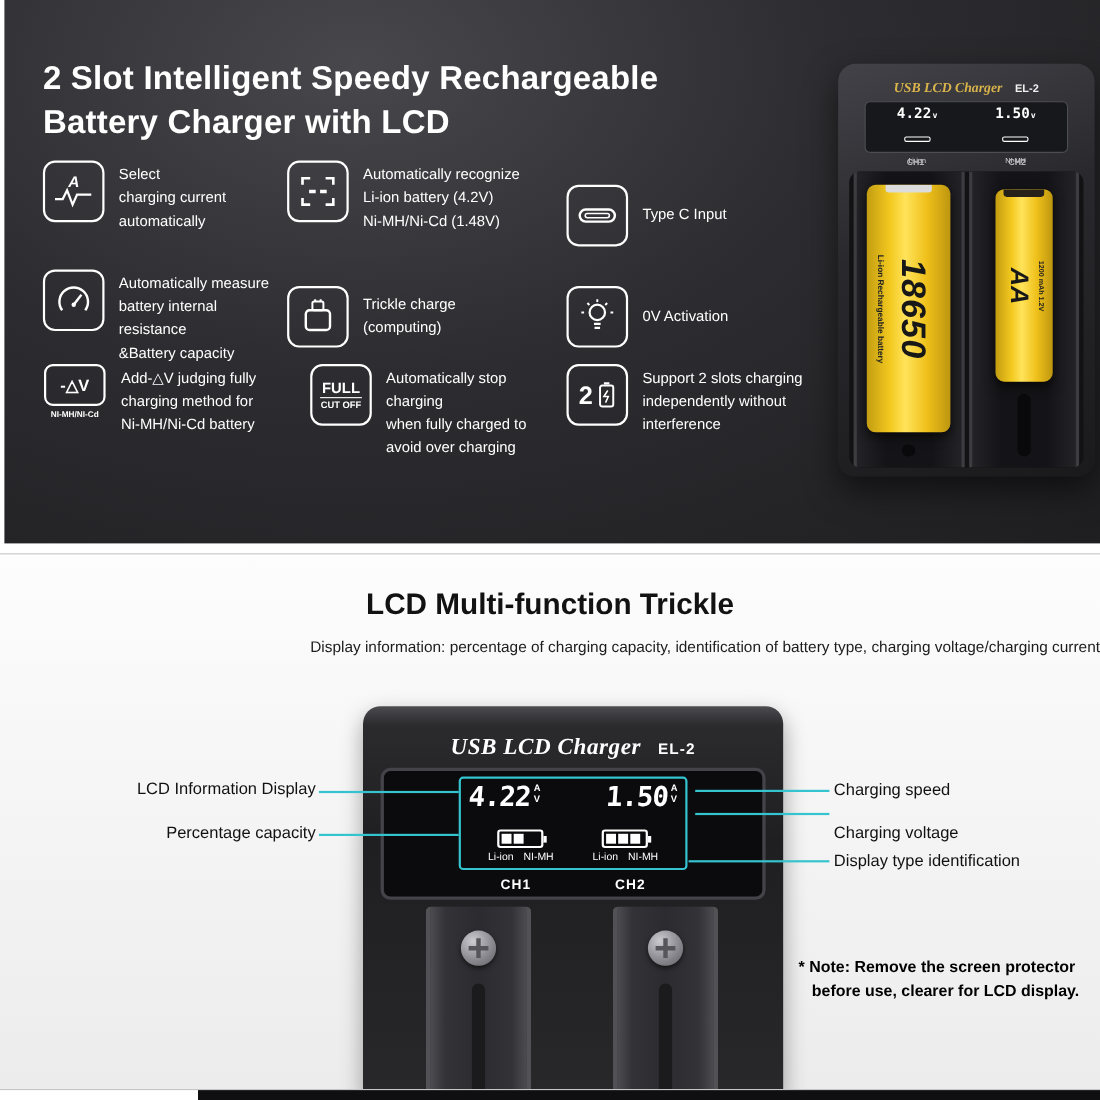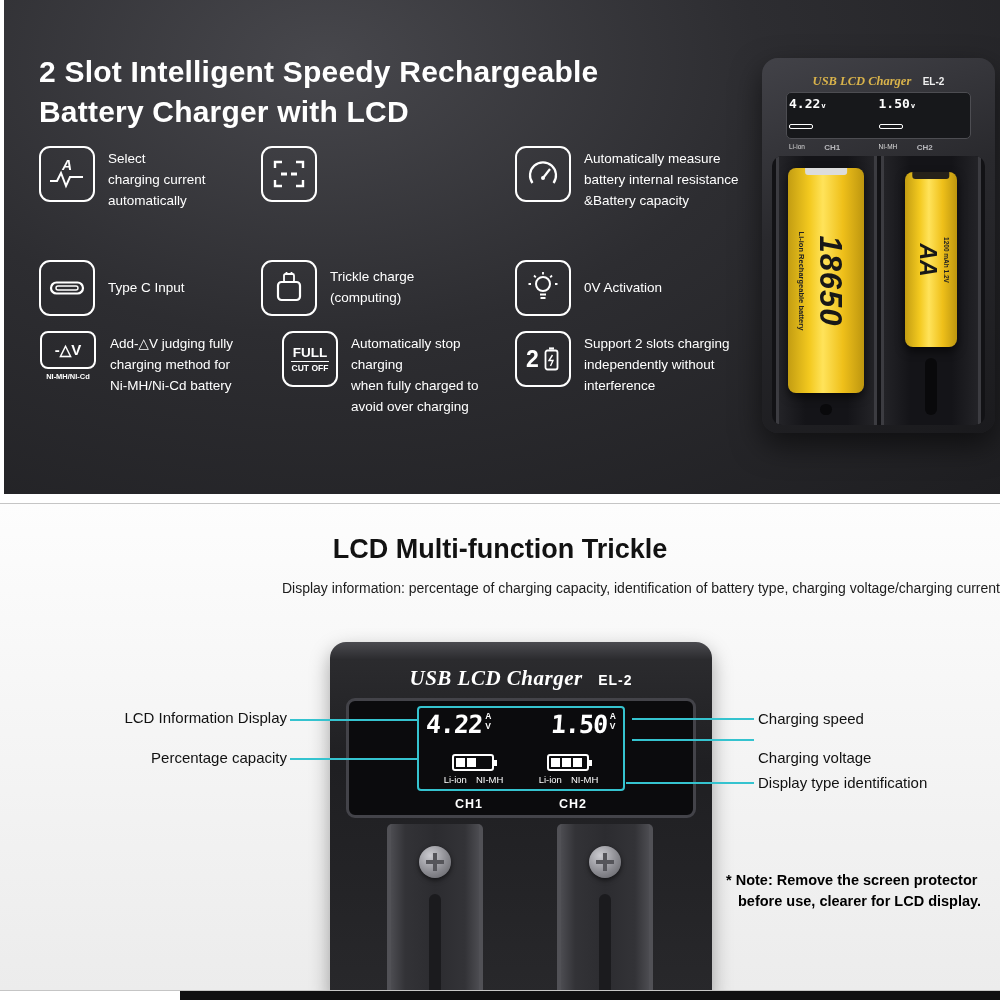--- a/index.html
+++ b/index.html
@@ -33,21 +33,21 @@
 
   
   .hero-charger { position:absolute; left:758px; top:58px; width:233px; height:375px;
     background:linear-gradient(160deg,#424248 0%, #29292d 40%, #1a1a1d 100%);
     border-radius:16px; box-shadow:0 12px 30px rgba(0,0,0,.55); }
   .hc-header { position:absolute; top:13px; left:0; width:100%; text-align:center; }
   .hc-brand { color:#d9b34b; font-family:"Liberation Serif",serif; font-style:italic; font-weight:bold; font-size:12.5px; }
   .hc-model { color:#f0f0f0; font-size:10px; font-weight:bold; margin-left:7px; }
   .hc-lcd { position:absolute; top:34px; left:24px; right:24px; height:47px; background:#17181b;
     border:1px solid #4d4d52; border-radius:5px; display:flex; padding:4px 2px; }
-  .hc-cell { flex:1; display:flex; flex-direction:column; gap:14px; }
+  .hc-cell { flex:1; display:flex; flex-direction:column; align-items:center; gap:14px; }
   .hc-val { color:#fff; font-family:"DejaVu Sans Mono",monospace; font-weight:bold; font-size:13px; line-height:1; }
   .hc-unit { font-size:7.5px; margin-left:1px; }
   .hc-batt { width:24px; height:10px; border:1px solid #fff; border-radius:2px; display:flex; gap:1px; padding:1.5px; }
   .hc-batt i { flex:1; background:#fff; }
   .hc-type { color:#ddd; font-size:6.5px; }
   .hc-chlabels { position:absolute; top:85px; left:24px; right:24px; display:flex; }
   .hc-chlabels span { flex:1; text-align:center; color:#b9b9bd; font-size:8px; font-weight:bold; }
   .hc-bays { position:absolute; top:98px; left:10px; right:10px; bottom:8px; background:#121215;
     border-radius:10px; display:flex; padding:0 2px; overflow:hidden; }
   .bay { flex:1; position:relative; margin:0 2px; border-left:3px solid #3c3c41; border-right:3px solid #3c3c41;
@@ -146,43 +146,46 @@
       <div class="feature">
         <div class="ficon">
           <svg width="38" height="36" viewBox="0 0 38 36" fill="none" stroke="#fff" stroke-width="2.4">
             <path d="M5 12 v-6 h7"></path>
               <path d="M33 12 v-6 h-7"></path>
               <path d="M5 24 v6 h7"></path>
               <path d="M33 24 v6 h-7"></path>
             <path d="M11 18 h6 M21 18 h6" stroke-width="3.2"></path>
           </svg>
         </div>
+        <div class="ftext">Automatically recognize
+Li-ion battery (4.2V)
+Ni-MH/Ni-Cd (1.48V)</div>
+      </div>
+
+      <div class="feature vcenter">
+        <div class="ficon">
+          <svg width="40" height="36" viewBox="0 0 40 36" fill="none" stroke="#fff">
+            <rect x="4" y="12.5" width="32" height="11" rx="5.5" stroke-width="2.2"></rect>
+            <rect x="9" y="16" width="22" height="4" rx="2" stroke-width="1.4"></rect>
+          </svg>
+        </div>
+        <div class="ftext">Type C Input</div>
       </div>
 
       <div class="feature">
         <div class="ficon">
           <svg width="38" height="36" viewBox="0 0 38 36" fill="none" stroke="#fff" stroke-width="2.2">
             <path d="M8.5 27 A13 13 0 1 1 29.5 27"></path>
             <line x1="19" y1="22" x2="26" y2="13"></line>
             <circle cx="19" cy="22" r="2" fill="#fff" stroke="none"></circle>
           </svg>
         </div>
         <div class="ftext">Automatically measure
 battery internal resistance
 &amp;Battery capacity</div>
-      </div>
-
-      <div class="feature vcenter">
-        <div class="ficon">
-          <svg width="40" height="36" viewBox="0 0 40 36" fill="none" stroke="#fff">
-            <rect x="4" y="12.5" width="32" height="11" rx="5.5" stroke-width="2.2"></rect>
-            <rect x="9" y="16" width="22" height="4" rx="2" stroke-width="1.4"></rect>
-          </svg>
-        </div>
-        <div class="ftext">Type C Input</div>
       </div>
 
       <div class="feature vcenter">
         <div class="ficon">
           <svg width="38" height="38" viewBox="0 0 38 38" fill="none" stroke="#fff" stroke-width="2.2">
             <rect x="8" y="13" width="22" height="18" rx="3.5"></rect>
             <rect x="14" y="5" width="10" height="8" rx="1.5" stroke-width="1.8"></rect>
             <line x1="16.5" y1="3" x2="16.5" y2="5" stroke-width="1.8"></line>
             <line x1="21.5" y1="3" x2="21.5" y2="5" stroke-width="1.8"></line>
           </svg>

